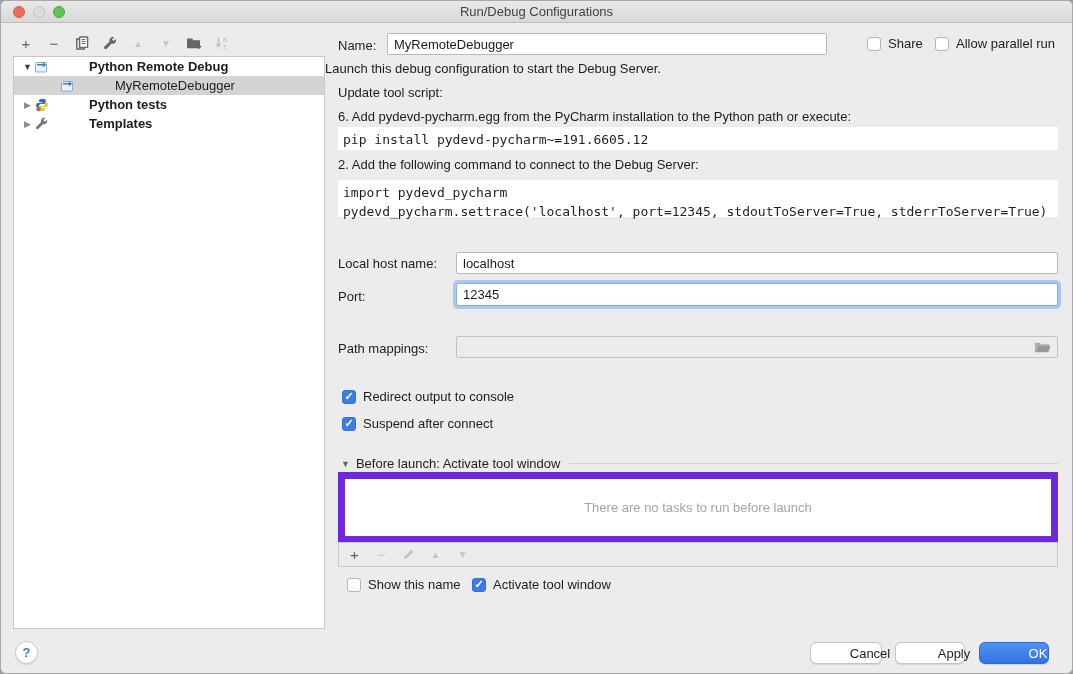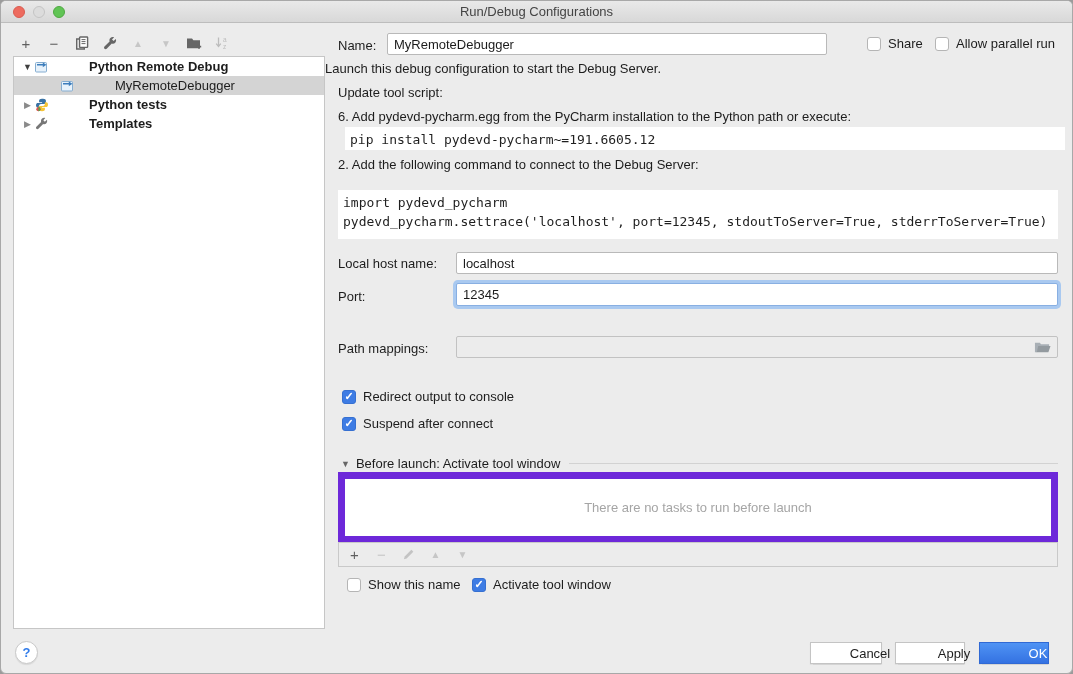--- a/index.html
+++ b/index.html
@@ -85,21 +85,21 @@
   .task-strip .tbi { width:15px; }
 
   
   .help-btn {
     position:absolute; left:14px; top:640px; width:23px; height:23px; border-radius:50%;
     background:#fff; border:1px solid #c9c9c9; color:#2f7bea; font-weight:bold;
     display:flex; align-items:center; justify-content:center; font-size:13px;
     box-shadow:0 1px 1px rgba(0,0,0,.08);
   }
   .btn {
-    position:absolute; top:641px; height:22px; border-radius:0; font-size:13px;
+    position:absolute; top:641px; height:22px; border-radius:6px; font-size:13px;
     display:flex; align-items:center; justify-content:center;
     background:#fff; border:1px solid #c4c4c4; color:#1d1d1d;
     box-shadow:0 0.5px 1px rgba(0,0,0,.1);
     padding-left:48px;
   }
   .btn.primary { background:linear-gradient(#4f93f4,#3472e2); border:1px solid #3069d4; color:#fff; }
   svg { display:block; }
 </style>
 </head>
 <body>
@@ -199,23 +199,23 @@
     <span>Share</span>
   </div>
   <div class="cbrow" style="left:934px;top:35px;justify-content:space-between;">
     <span class="cb off"></span>
     <span>Allow parallel run</span>
   </div>
 
   <span class="rp-label" style="left:324px;top:60px;text-align:center;">Launch this debug configuration to start the Debug Server.</span>
   <span class="rp-label" style="left:337px;top:84px;">Update tool script:</span>
   <span class="rp-label" style="left:337px;top:108px;">6. Add pydevd-pycharm.egg from the PyCharm installation to the Python path or execute:</span>
-  <div class="codebar" style="top:126px;height:23px;margin-left:7px;">pip install pydevd-pycharm~=191.6605.12</div>
+  <div class="codebar" style="top:126px;height:23px;">pip install pydevd-pycharm~=191.6605.12</div>
   <span class="rp-label" style="left:337px;top:156px;">2. Add the following command to connect to the Debug Server:</span>
-  <div class="codebar" style="top:189px;height:49px;"><span>import pydevd_pycharm</span>
+  <div class="codebar" style="top:179px;height:37px;"><span>import pydevd_pycharm</span>
 <span>pydevd_pycharm.settrace('localhost', port=12345, stdoutToServer=True, stderrToServer=True)</span></div>
 
   <span class="rp-label" style="left:337px;top:255px;">Local host name:</span>
   <input class="ti" style="left: 455px; top: 251px; width: 602px;" value="localhost">
 
   <span class="rp-label" style="left:337px;top:288px;">Port:</span>
   <input class="ti focused" style="left: 455px; top: 282px; width: 602px;" autofocus="" value="12345">
 
   <span class="rp-label" style="left:337px;top:340px;">Path mappings:</span>
   <div class="ti disabled" style="left:455px;top:335px;width:602px;">

